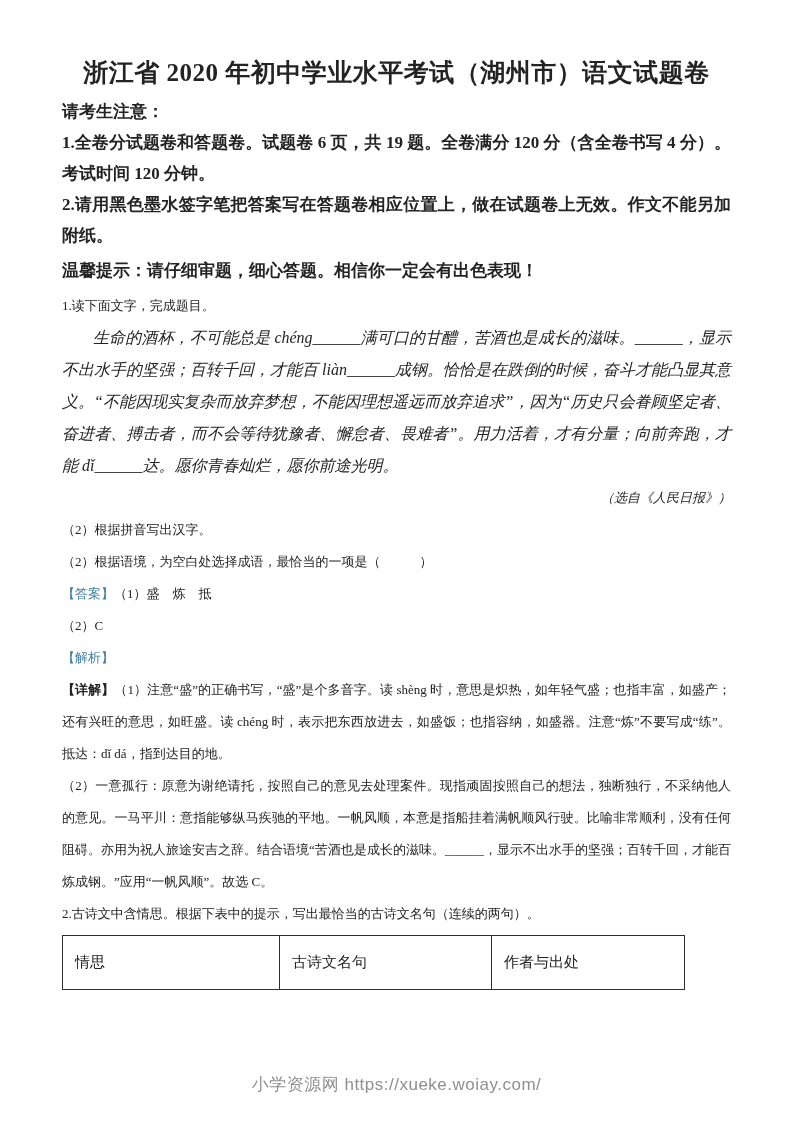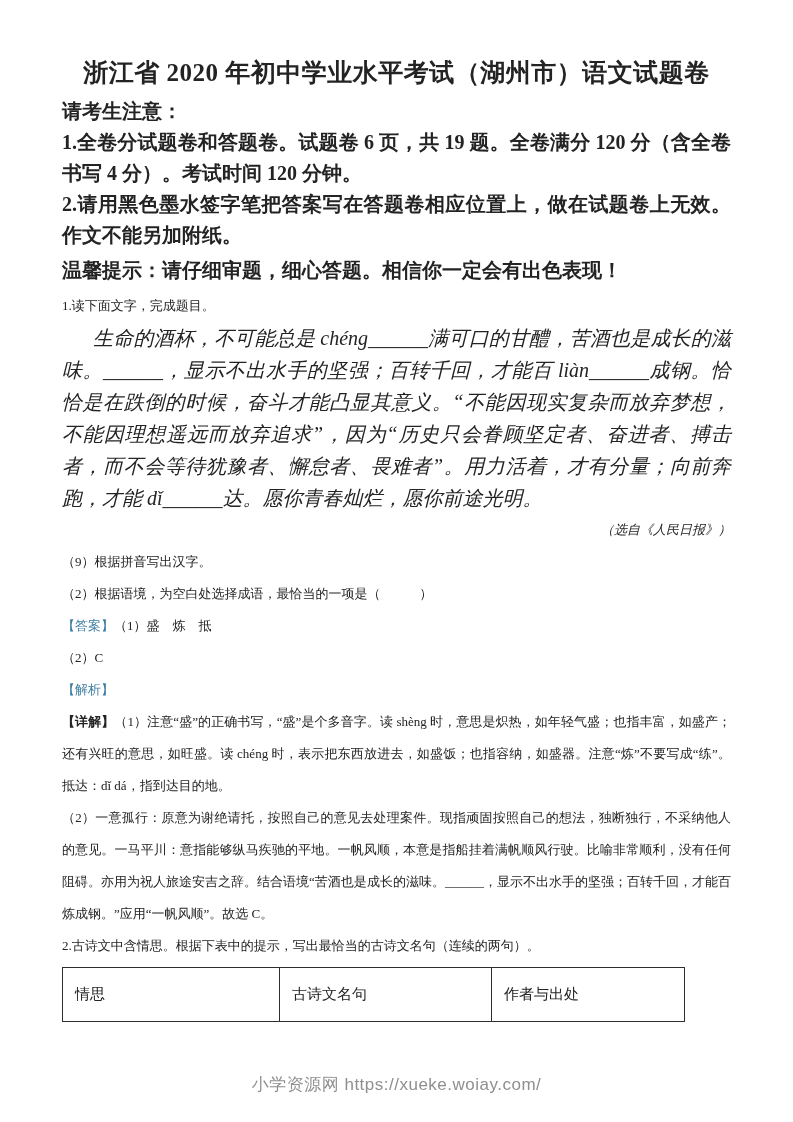--- a/index.html
+++ b/index.html
@@ -21,38 +21,38 @@
   .doc-title {
     font-size: 25px;
     font-weight: bold;
     text-align: center;
     line-height: 30px;
     margin: 0 0 8px 0;
     letter-spacing: 0.5px;
   }
   .n-line {
     margin: 0;
-    font-size: 20px;
+    font-size: 17px;
     font-weight: bold;
     line-height: 31px;
     text-align: justify;
   }
   .tip {
     margin-top: 4px;
   }
   .q1-section { margin-top: 4px; }
   .b-line {
     margin: 0;
     font-size: 13px;
     line-height: 32px;
   }
   .just { text-align: justify; }
   .passage {
     margin: 0;
-    font-size: 20px;
+    font-size: 16px;
     line-height: 32px;
     font-style: italic;
     text-indent: 31px;
     text-align: justify;
   }
   .source {
     text-align: right;
     font-style: italic;
   }
   .accent { color: var(--accent, #3e7fa1); }
@@ -92,21 +92,21 @@
     <p class="n-line">请考生注意：</p>
     <p class="n-line">1.全卷分试题卷和答题卷。试题卷 6 页，共 19 题。全卷满分 120 分（含全卷书写 4 分）。考试时间 120 分钟。</p>
     <p class="n-line">2.请用黑色墨水签字笔把答案写在答题卷相应位置上，做在试题卷上无效。作文不能另加附纸。</p>
     <p class="n-line tip">温馨提示：请仔细审题，细心答题。相信你一定会有出色表现！</p>
   </div>
 
   <section class="q1-section">
     <p class="b-line">1.读下面文字，完成题目。</p>
     <p class="passage">生命的酒杯，不可能总是 chéng______满可口的甘醴，苦酒也是成长的滋味。______，显示不出水手的坚强；百转千回，才能百 liàn______成钢。恰恰是在跌倒的时候，奋斗才能凸显其意义。“不能因现实复杂而放弃梦想，不能因理想遥远而放弃追求”，因为“历史只会眷顾坚定者、奋进者、搏击者，而不会等待犹豫者、懈怠者、畏难者”。用力活着，才有分量；向前奔跑，才能 dǐ______达。愿你青春灿烂，愿你前途光明。</p>
     <p class="b-line source">（选自《人民日报》）</p>
-    <p class="b-line">（9）根据拼音写出汉字。</p>
+    <p class="b-line">（2）根据拼音写出汉字。</p>
     <p class="b-line">（2）根据语境，为空白处选择成语，最恰当的一项是（　　　）</p>
     <p class="b-line"><span class="accent">【答案】</span><span>（1）盛　炼　抵</span></p>
     <p class="b-line">（2）C</p>
     <p class="b-line accent">【解析】</p>
     <p class="b-line just"><span class="bold">【详解】</span><span>（1）注意“盛”的正确书写，“盛”是个多音字。读 shèng 时，意思是炽热，如年轻气盛；也指丰富，如盛产；还有兴旺的意思，如旺盛。读 chéng 时，表示把东西放进去，如盛饭；也指容纳，如盛器。注意“炼”不要写成“练”。　抵达：dǐ dá，指到达目的地。</span></p>
     <p class="b-line just">（2）一意孤行：原意为谢绝请托，按照自己的意见去处理案件。现指顽固按照自己的想法，独断独行，不采纳他人的意见。一马平川：意指能够纵马疾驰的平地。一帆风顺，本意是指船挂着满帆顺风行驶。比喻非常顺利，没有任何阻碍。亦用为祝人旅途安吉之辞。结合语境“苦酒也是成长的滋味。______，显示不出水手的坚强；百转千回，才能百炼成钢。”应用“一帆风顺”。故选 C。</p>
   </section>
 
   <section>
     <p class="b-line">2.古诗文中含情思。根据下表中的提示，写出最恰当的古诗文名句（连续的两句）。</p>

